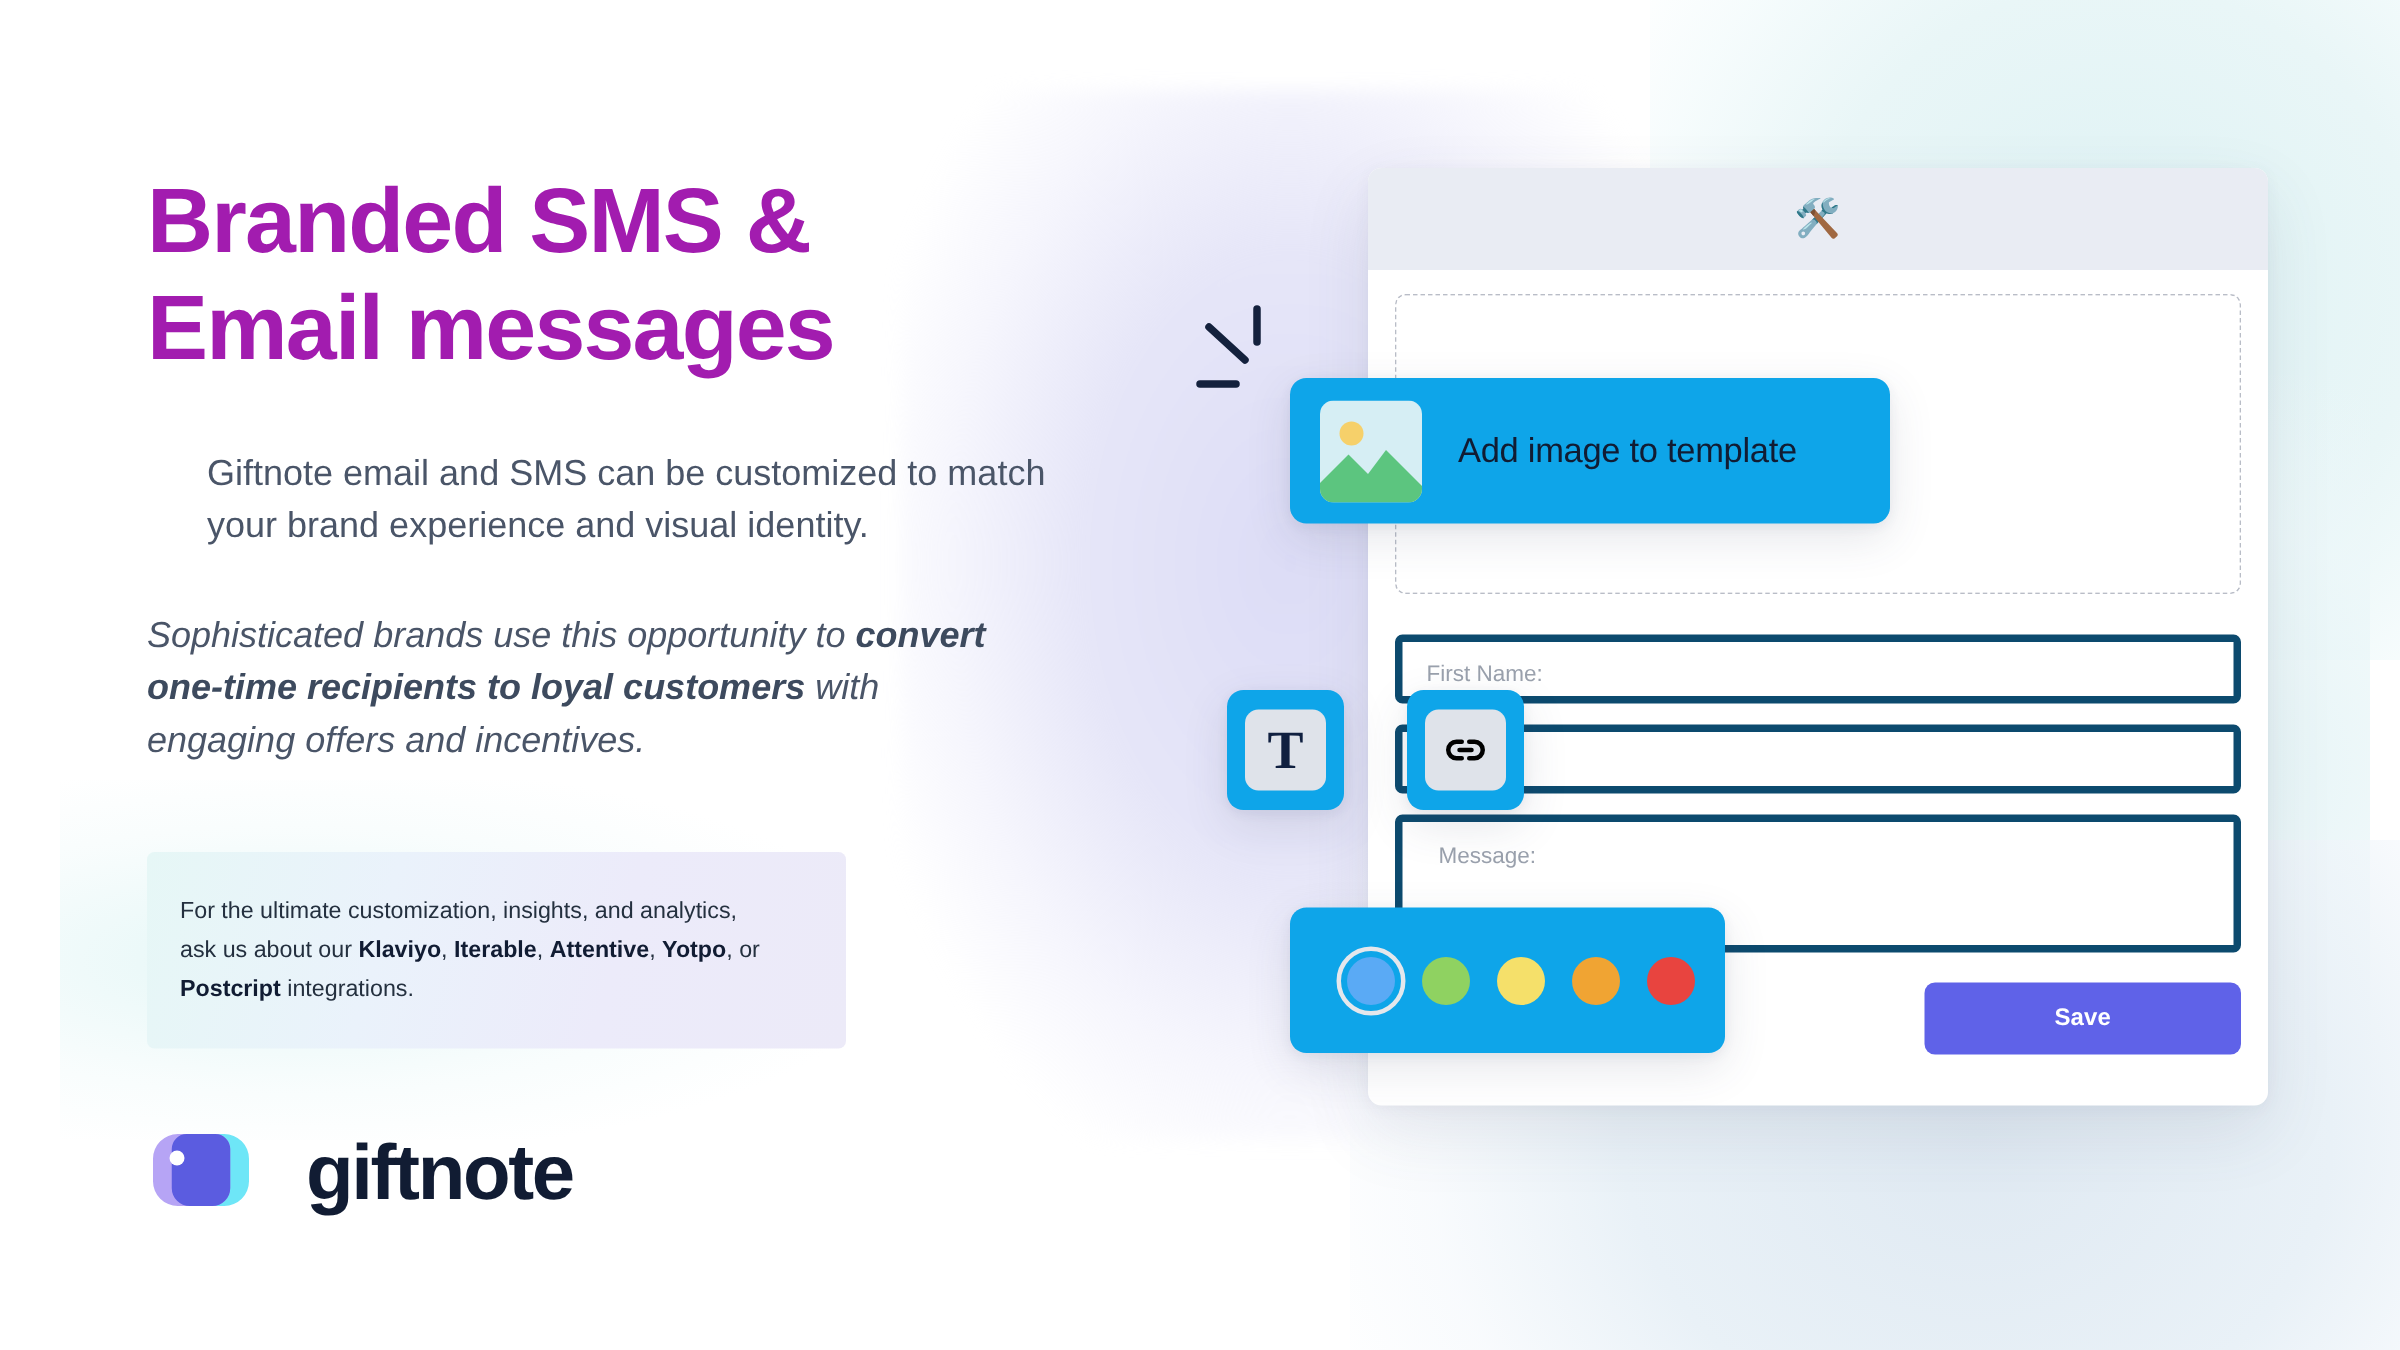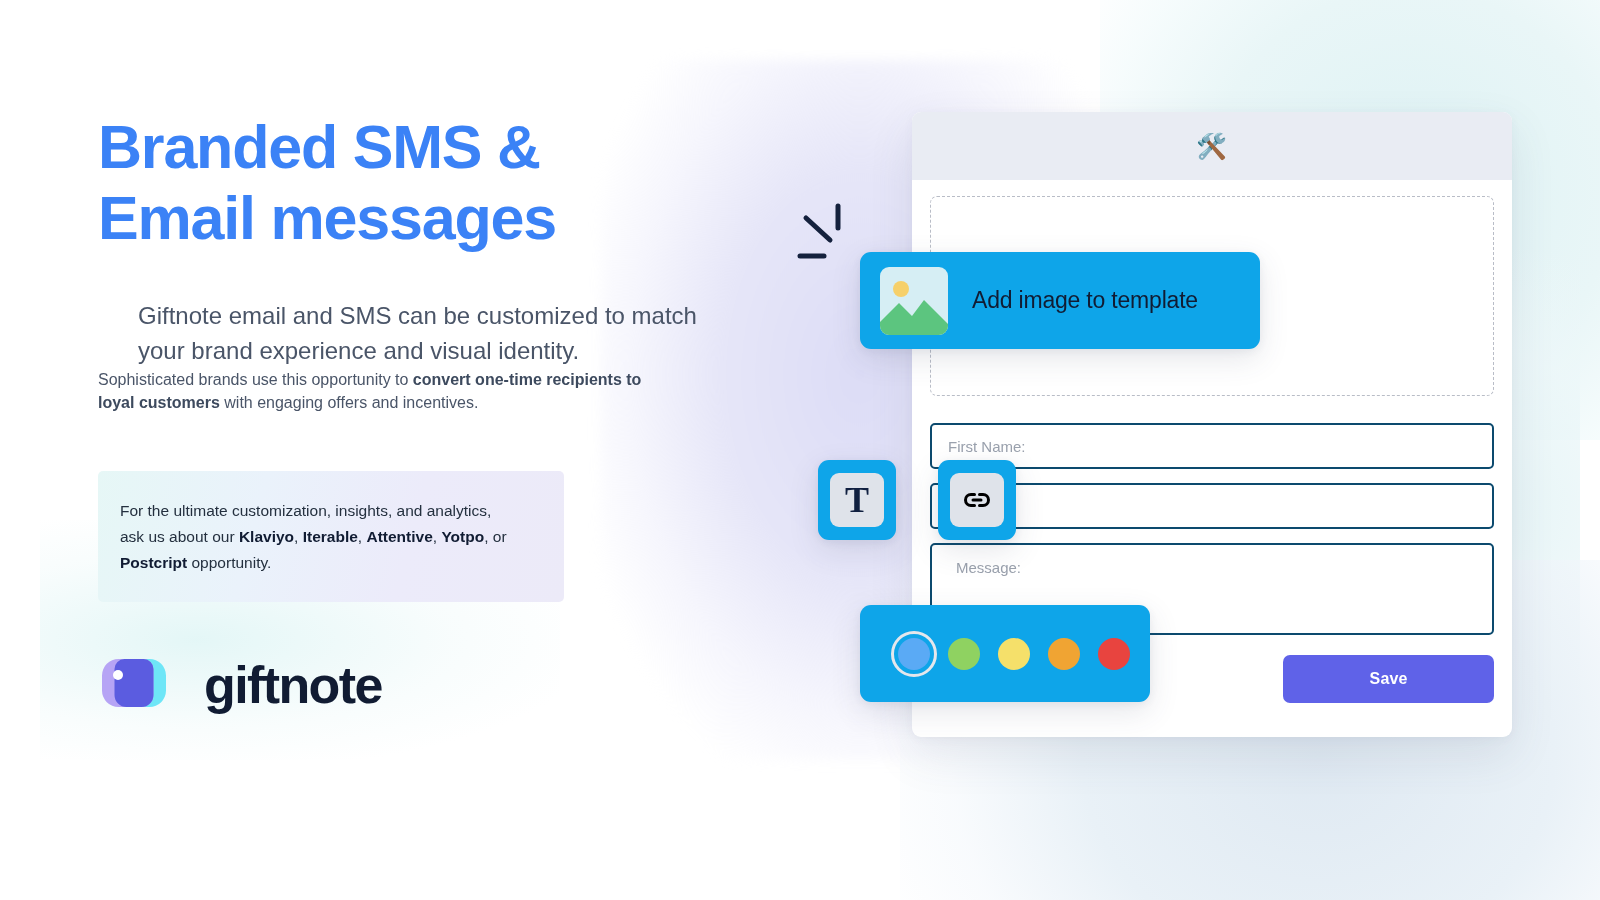--- a/index.html
+++ b/index.html
@@ -70,38 +70,40 @@
     position: absolute;
     left: 98px;
     top: 112px;
     width: 600px;
   }
 
   .headline {
     font-size: 61px;
     line-height: 1.16;
     font-weight: bold;
-    color: #3b82f6;
+    color: #a21caf;
     letter-spacing: -1.2px;
   }
 
   .lede {
     margin-top: 44px;
     font-size: 24px;
     line-height: 1.46;
     color: #4a5568;
     max-width: 575px;
     margin-left: 40px;
   }
 
   .body-copy {
-    font-size: 16px;
+    margin-top: 38px;
+    font-size: 24px;
     line-height: 1.46;
     color: #4a5568;
     max-width: 575px;
+    font-style: italic;
   }
   .body-copy b { color: #3d4a5e; font-weight: bold; }
 
   .callout {
     margin-top: 57px;
     width: 466px;
     padding: 27px 24px 26px 22px;
     border-radius: 5px;
     background: linear-gradient(105deg, #e6f7f6 0%, #eaf2fb 34%, #ecebfa 66%, #eceaf8 100%);
   }
@@ -162,21 +164,21 @@
   }
 
   .dropzone {
     height: 200px;
     border: 1.6px dashed #b9bdc7;
     border-radius: 7px;
     margin-bottom: 27px;
   }
 
   .field {
-    border: 2px solid #0c4a6e;
+    border: 5px solid #0c4a6e;
     border-radius: 5px;
     background: #fff;
     margin-bottom: 14px;
     padding: 14px 16px;
     font-size: 15px;
     color: #9aa1ad;
   }
   .field-firstname { height: 46px; padding-top: 13px; }
   .field-blank { height: 46px; }
   .field-message { height: 92px; padding-left: 24px; }
@@ -308,21 +310,21 @@
   <h1 class="headline">
     <span>Branded SMS &amp;</span><br>
     <span>Email messages</span>
   </h1>
 
   <p class="lede">Giftnote email and SMS can be customized to match your brand experience and visual identity.</p>
 
   <p class="body-copy"><span>Sophisticated brands use this opportunity to </span><b>convert one-time recipients to loyal customers</b><span> with engaging offers and incentives.</span></p>
 
   <div class="callout" style="--callout-bg: #eceafa;">
-    <p><span>For the ultimate customization, insights, and analytics,</span><br><span>ask us about our </span><b>Klaviyo</b>, <b>Iterable</b>, <b>Attentive</b>, <b>Yotpo</b><span>, or</span><br><b>Postcript</b><span> opportunity.</span></p>
+    <p><span>For the ultimate customization, insights, and analytics,</span><br><span>ask us about our </span><b>Klaviyo</b>, <b>Iterable</b>, <b>Attentive</b>, <b>Yotpo</b><span>, or</span><br><b>Postcript</b><span> integrations.</span></p>
   </div>
 
   <div class="logo-row">
     <span class="logo-mark">
       <svg viewBox="0 0 72 60" width="72" height="60" aria-hidden="true">
         <defs>
           <clipPath id="clipLeftTag">
             <path d="M20.5 4 L45.5 4 A10 10 0 0 1 55.5 14 L55.5 40 A12 12 0 0 1 43.5 52 L20.5 52 A16.5 16.5 0 0 1 4 35.5 L4 20.5 A16.5 16.5 0 0 1 20.5 4 Z"></path>
           </clipPath>
           <clipPath id="clipRightTag">

